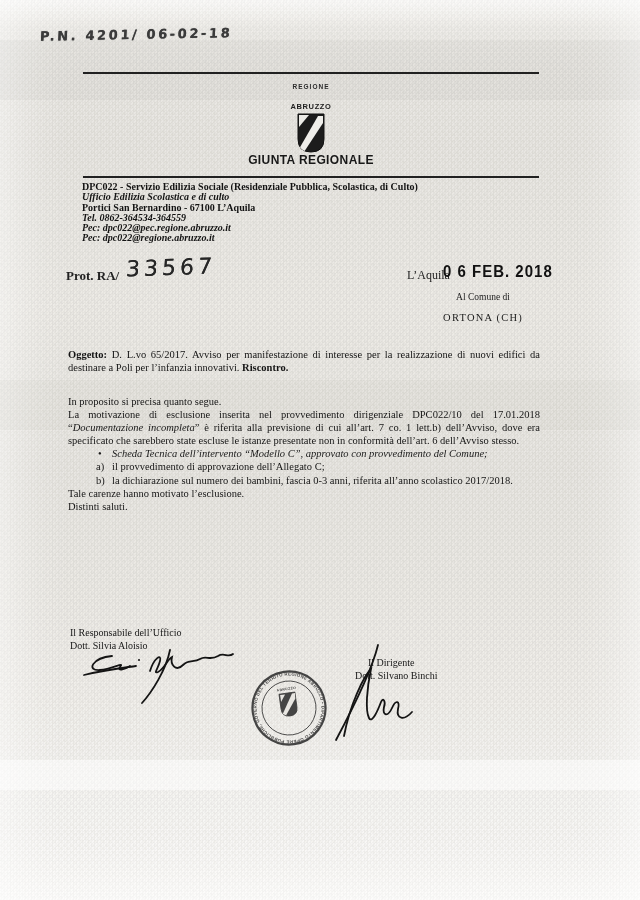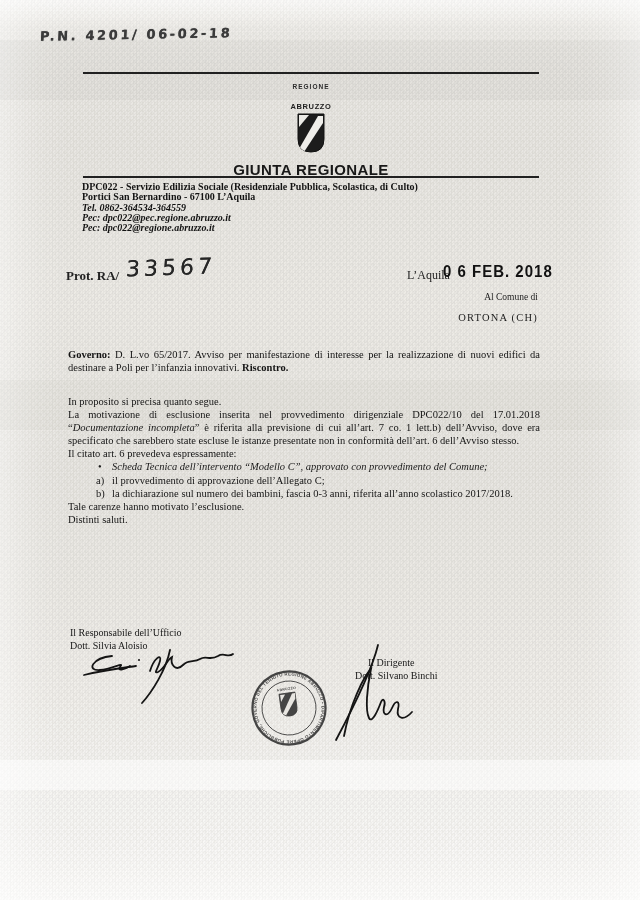--- a/index.html
+++ b/index.html
@@ -28,42 +28,42 @@
   }
 
   .rule{position:absolute;left:83px;width:456px;height:2px;background:#212121;}
   .rule1{top:72px;}
   .rule2{top:176px;}
 
   .logo{position:absolute;left:83px;top:84px;width:456px;text-align:center;line-height:1;}
   .logo-region{font-family:"Liberation Sans",sans-serif;font-size:6.5px;font-weight:bold;letter-spacing:1px;color:#2c2c2c;}
   .logo-abruzzo{font-family:"Liberation Sans",sans-serif;font-size:7.5px;font-weight:bold;letter-spacing:0.6px;color:#222;margin-top:12px;}
   .logo-shield{display:block;margin:2px auto 0 auto;}
-  .logo-giunta{font-family:"Liberation Sans",sans-serif;font-size:15px;font-weight:bold;letter-spacing:0.4px;color:#181818;margin-top:8px;}
+  .logo-giunta{font-family:"Liberation Sans",sans-serif;font-size:12px;font-weight:bold;letter-spacing:0.4px;color:#181818;margin-top:0;}
 
   .dept{position:absolute;left:82px;top:182px;width:460px;font-size:10px;line-height:10.3px;color:#131313;}
   .dept div{white-space:nowrap;}
   .b{font-weight:bold;}
   .bi{font-weight:bold;font-style:italic;}
 
   .prot{position:absolute;left:66px;top:268px;font-size:13px;font-weight:bold;color:#222;}
   .prot-num{
     position:absolute;left:126px;top:255px;
     font-family:"DejaVu Sans",sans-serif;font-size:22px;font-weight:500;
     letter-spacing:4px;color:#262626;transform:rotate(-2deg) skewX(-6deg);
     text-shadow:0 0 0.6px #333;
   }
 
   .place{position:absolute;left:407px;top:268px;font-size:12px;font-weight:normal;color:#222;}
   .datestamp{
     position:absolute;left:443px;top:262px;width:118px;
     font-family:"Liberation Sans",sans-serif;font-size:15px;font-weight:bold;
     letter-spacing:1px;color:#111;white-space:nowrap;transform:scaleY(1.1);
   }
-  .recipient{position:absolute;left:428px;top:292px;width:110px;text-align:right;font-size:9.5px;color:#1d1d1d;}
+  .recipient{position:absolute;left:428px;top:292px;width:110px;text-align:center;font-size:9.5px;color:#1d1d1d;}
   .recipient .dest{margin-top:10px;font-size:10.5px;letter-spacing:1.2px;}
 
   .subject{position:absolute;left:68px;top:348px;width:472px;font-size:10.5px;line-height:13px;text-align:justify;color:#141414;}
 
   .bodytext{position:absolute;left:68px;top:395px;width:472px;font-size:10.5px;line-height:13.1px;text-align:justify;color:#161616;}
   .bodytext p{margin:0;}
   .bullet{position:relative;padding-left:44px;font-style:italic;font-weight:normal;color:#1a1a1a;}
   .bullet::before{content:"\2022";position:absolute;left:30px;top:0;font-style:normal;}
   .abitem{position:relative;padding-left:44px;}
   .ablabel{position:absolute;left:28px;}
@@ -107,43 +107,43 @@
         <polygon points="3,37 22,4 27,4 27,11 8,40" fill="#efeeea"></polygon>
       </g>
     </svg>
     <div class="logo-giunta">GIUNTA REGIONALE</div>
   </div>
 
   <div class="rule rule2"></div>
 
   <div class="dept">
     <div class="b">DPC022 - Servizio Edilizia Sociale (Residenziale Pubblica, Scolastica, di Culto)</div>
+    <div class="bi">Ufficio Edilizia Scolastica e di culto</div>
     <div class="b">Portici San Bernardino - 67100 L’Aquila</div>
     <div class="bi">Tel. 0862-364534-364559</div>
     <div class="bi">Pec: dpc022@pec.regione.abruzzo.it</div>
     <div class="bi">Pec: dpc022@regione.abruzzo.it</div>
   </div>
 
   <div class="prot">Prot. RA/</div>
   <div class="prot-num">33567</div>
 
   <div class="place">L’Aquila</div>
   <div class="datestamp">0 6 FEB. 2018</div>
 
   <div class="recipient">
     <div>Al Comune di</div>
     <div class="dest">ORTONA (CH)</div>
   </div>
 
-  <div class="subject"><span class="b">Governo:</span><span> D. L.vo 65/2017. Avviso per manifestazione di interesse per la realizzazione di nuovi edifici da destinare a Poli per l’infanzia innovativi. </span><span class="b">Riscontro.</span></div>
+  <div class="subject"><span class="b">Oggetto:</span><span> D. L.vo 65/2017. Avviso per manifestazione di interesse per la realizzazione di nuovi edifici da destinare a Poli per l’infanzia innovativi. </span><span class="b">Riscontro.</span></div>
 
   <div class="bodytext">
     <p>In proposito si precisa quanto segue.</p>
     <p><span>La motivazione di esclusione inserita nel provvedimento dirigenziale DPC022/10 del 17.01.2018 “</span><span style="font-style:italic">Documentazione incompleta</span><span>” è riferita alla previsione di cui all’art. 7 co. 1 lett.b) dell’Avviso, dove era specificato che sarebbero state escluse le istanze presentate non in conformità dell’art. 6 dell’Avviso stesso.</span></p>
-    <p>Il citato art. 6 prevedeva espressamente:</p>
     <div class="bullet">Scheda Tecnica dell’intervento “Modello C”, approvato con provvedimento del Comune;</div>
     <div class="abitem"><span class="ablabel">a)</span><span>il provvedimento di approvazione dell’Allegato C;</span></div>
     <div class="abitem"><span class="ablabel">b)</span><span>la dichiarazione sul numero dei bambini, fascia 0-3 anni, riferita all’anno scolastico 2017/2018.</span></div>
     <p>Tale carenze hanno motivato l’esclusione.</p>
     <p>Distinti saluti.</p>
   </div>
 
   <div class="sig-left">
     <div>Il Responsabile dell’Ufficio</div>
     <div>Dott. Silvia Aloisio</div>

